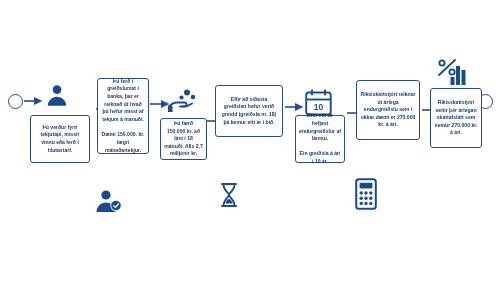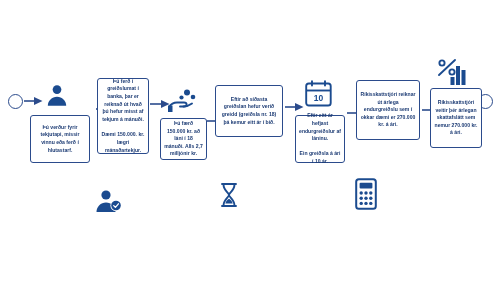--- a/index.html
+++ b/index.html
@@ -124,21 +124,21 @@
   <div class="icon" style="left:95px;top:188px;width:28px;height:26px;">
     <svg viewBox="0 0 28 26" width="28" height="26">
       <circle cx="11" cy="7" r="4.6" fill="#1b4b8f"></circle>
       <path d="M1.5 24c0-5.3 4.3-9.5 9.5-9.5s9.5 4.2 9.5 9.5z" fill="#1b4b8f"></path>
       <circle cx="21" cy="17.5" r="5.6" fill="#ffffff"></circle>
       <circle cx="21" cy="17.5" r="4.8" fill="#1b4b8f"></circle>
       <path d="M18.7 17.6 L20.4 19.3 L23.4 15.8" stroke="#ffffff" stroke-width="1.3" fill="none" stroke-linecap="round" stroke-linejoin="round"></path>
     </svg>
   </div>
 
-  <div class="icon" style="left:305px;top:80px;width:24px;height:27px;">
+  <div class="icon" style="left:305px;top:89px;width:24px;height:27px;">
     <svg viewBox="0 0 27 27" width="27" height="27">
       <rect x="1.2" y="3.5" width="24.5" height="22" rx="2.6" fill="none" stroke="#1b4b8f" stroke-width="1.9"></rect>
       <path d="M1.2 10.5 H25.7" stroke="#1b4b8f" stroke-width="1.9"></path>
       <path d="M7 1.2 V5.5 M20 1.2 V5.5" stroke="#1b4b8f" stroke-width="1.9" stroke-linecap="round"></path>
       <text x="13.4" y="21" font-family="Liberation Sans, sans-serif" font-size="8.5" font-weight="bold" fill="#1b4b8f" text-anchor="middle">10</text>
     </svg>
   </div>
   <div class="card" style="left:295px;top:115px;width:50px;height:48px;">
     <p class="cardtxt">Eftir eitt ár hefjast endurgreiðslur af láninu.
 

